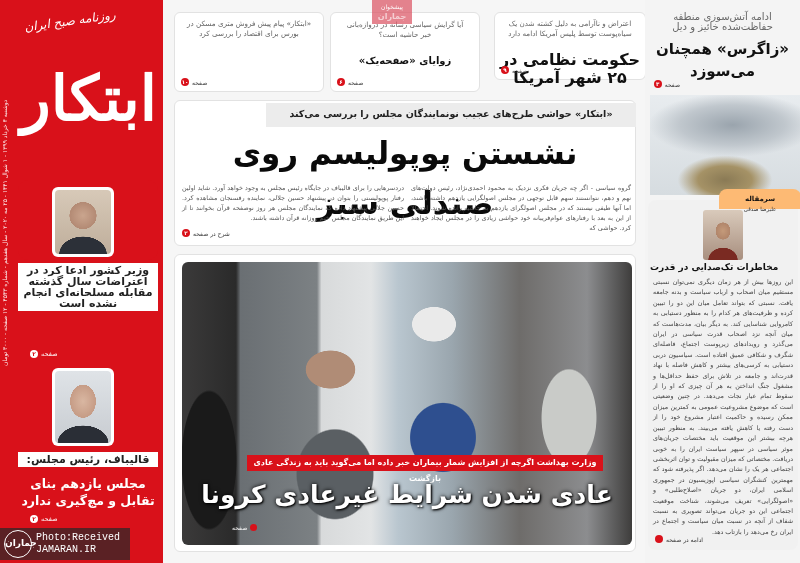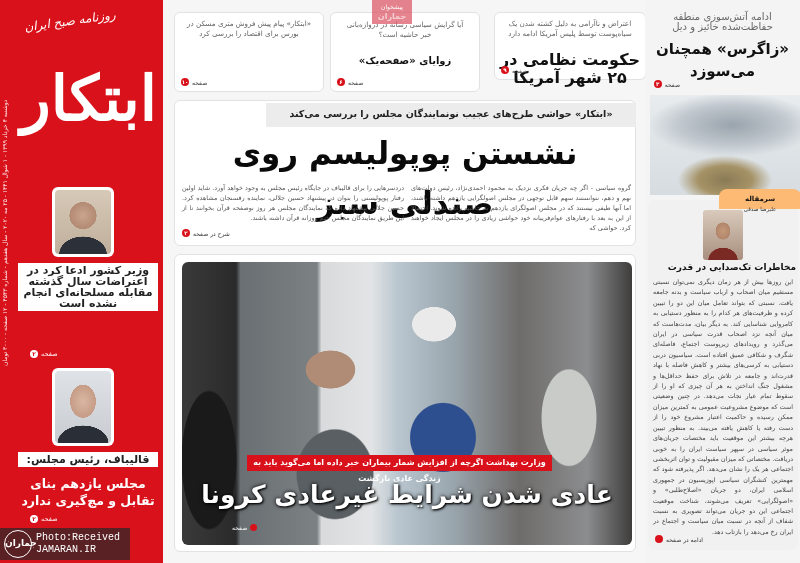--- a/index.html
+++ b/index.html
@@ -45,35 +45,35 @@
   
   .main-photo{position:absolute;left:182px;top:262px;width:450px;height:283px;border-radius:6px;overflow:hidden;
     background:
       radial-gradient(ellipse 9% 11% at 33% 38%,#b08c76 0,#b08c76 60%,transparent 62%),
       radial-gradient(ellipse 14% 26% at 34% 75%,#5a5f63 0,#5a5f63 60%,transparent 62%),
       radial-gradient(ellipse 8% 10% at 56% 22%,#eaeaea 0,#eaeaea 60%,transparent 62%),
       radial-gradient(ellipse 12% 20% at 58% 62%,#2e4f8f 0,#2e4f8f 60%,transparent 62%),
       radial-gradient(ellipse 10% 28% at 86% 55%,#c9cbc8 0,#c9cbc8 60%,transparent 62%),
       radial-gradient(ellipse 10% 40% at 6% 70%,#1a1a1a 0,#1a1a1a 60%,transparent 62%),
       linear-gradient(90deg,#3b3a3a 0,#2a2a2a 12%,#6a6f73 13%,#7c8184 30%,#d8dadb 31%,#e2e4e5 42%,#b9c6cf 48%,#9aa6ae 60%,#6e6c6a 75%,#8c8d8f 90%,#3e3d3c 100%)}
-  .photo-strip{position:absolute;left:247px;top:455px;width:305px;height:16px;background:#d9111a;color:#fff;font-size:8px;line-height:16px;text-align:center;font-weight:bold}
+  .photo-strip{position:absolute;left:247px;top:455px;width:356px;height:16px;background:#d9111a;color:#fff;font-size:8px;line-height:16px;text-align:center;font-weight:bold}
   .photo-headline{position:absolute;left:182px;top:475px;width:450px;height:40px;color:#fff;font-weight:900;font-size:25px;line-height:40px;text-align:center;text-shadow:0 0 4px #000,1px 1px 2px #000}
   .photo-ref{position:absolute;left:232px;top:524px;font-size:6px;color:#fff;display:flex;gap:3px;align-items:center}
   .photo-ref .dot{display:inline-block;width:7px;height:7px;border-radius:50%;background:#d9111a}
 
   
   .right-col{position:absolute;left:645px;top:0;width:155px;height:563px;background:#f4f4f4}
   .fire-photo{position:absolute;left:650px;top:95px;width:150px;height:100px;
     background:radial-gradient(ellipse 45% 35% at 50% 85%,#8a7a55 0,#a59266 40%,transparent 70%),radial-gradient(ellipse 70% 40% at 55% 30%,#9aa4ad 0,#c0c7cd 50%,transparent 80%),linear-gradient(#e8ecef,#d6dce0)}
   .editorial-card{position:absolute;left:648px;top:200px;width:150px;height:350px;background:#f1f1f1;border-radius:8px}
   .ed-label{position:absolute;left:719px;top:189px;width:82px;height:20px;background:#fdba74;border-radius:8px 8px 0 0;text-align:center;font-size:7px;font-weight:bold;line-height:10px;padding-top:5px;color:#111}
   .ed-label small{display:block;font-size:5.5px;font-weight:normal;color:#333}
   .ed-photo{position:absolute;left:703px;top:210px;width:40px;height:50px;border-radius:3px;
     background:radial-gradient(ellipse 30% 28% at 50% 42%,#c49a7a 0,#b1856a 60%,transparent 62%),radial-gradient(ellipse 60% 40% at 50% 100%,#7a2a22 0,#7a2a22 60%,transparent 62%),linear-gradient(#d9cabb,#a88f7f)}
-  .ed-title{position:absolute;left:650px;top:262px;width:146px;text-align:right;font-weight:bold;font-size:9px;color:#111}
+  .ed-title{position:absolute;left:650px;top:262px;width:146px;text-align:left;font-weight:bold;font-size:9px;color:#111}
   .ed-body{position:absolute;left:653px;top:277px;width:140px;font-size:6.3px;line-height:10.4px;color:#444;text-align:justify}
   .ed-ref{position:absolute;left:655px;top:535px;font-size:6px;color:#333;display:flex;gap:3px;align-items:center;direction:rtl}
   .ed-ref .dot{display:inline-block;width:8px;height:8px;border-radius:50%;background:#d9111a}
 </style>
 </head>
 <body>
 
 <div class="page">
 
   <div class="masthead">

